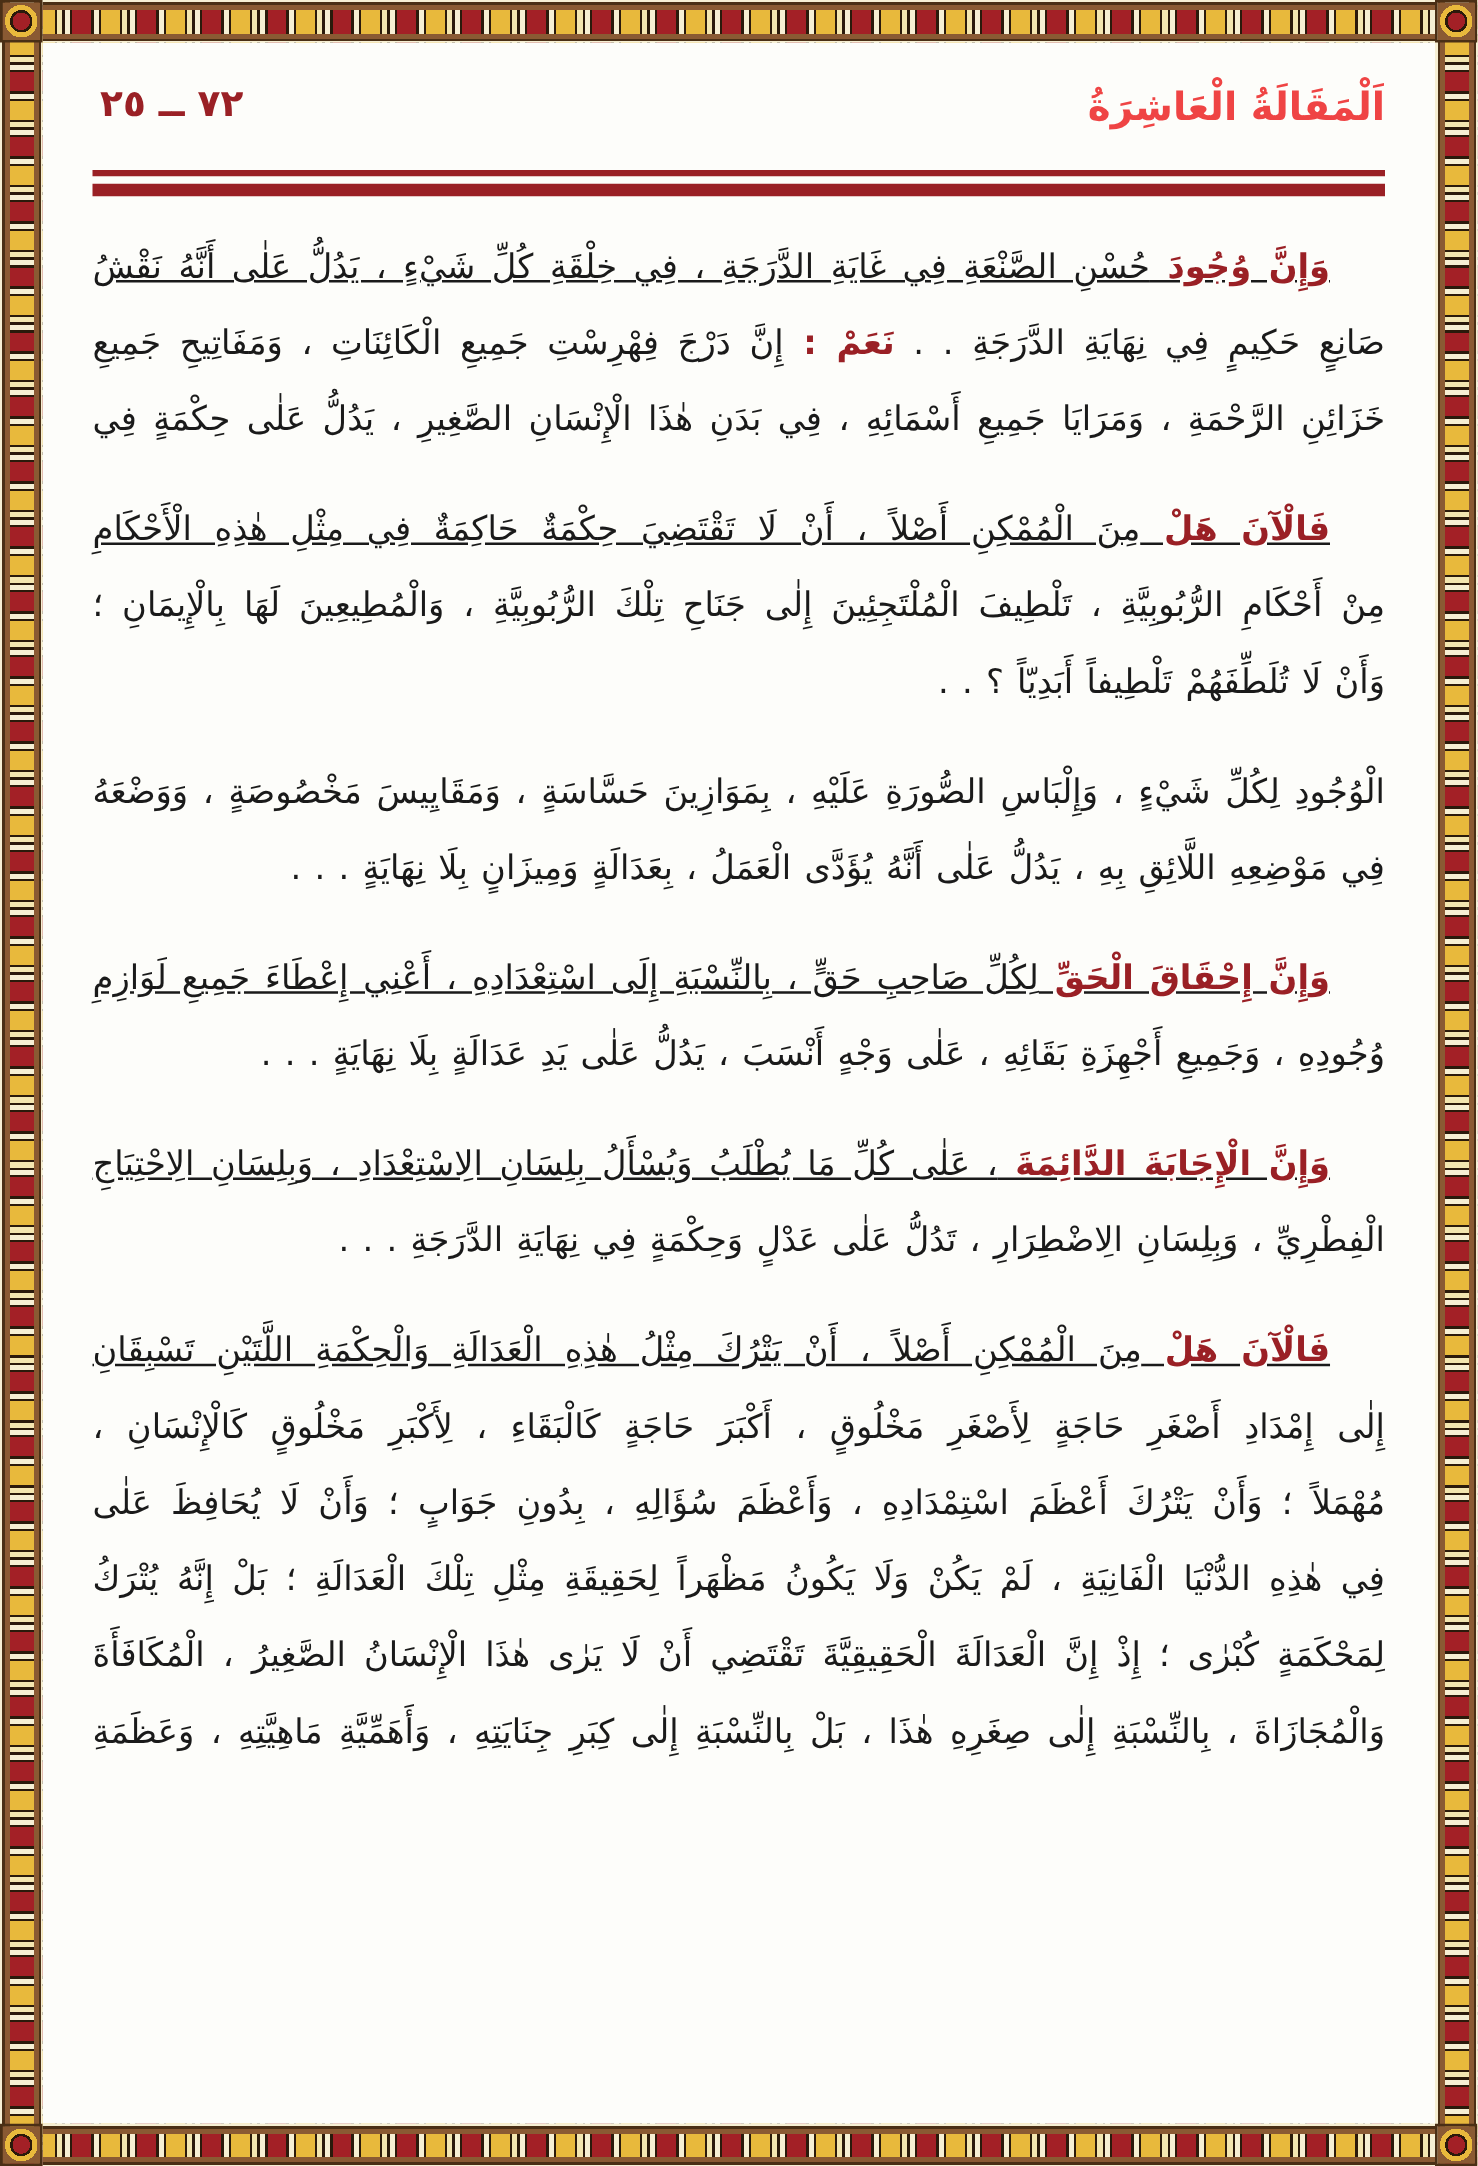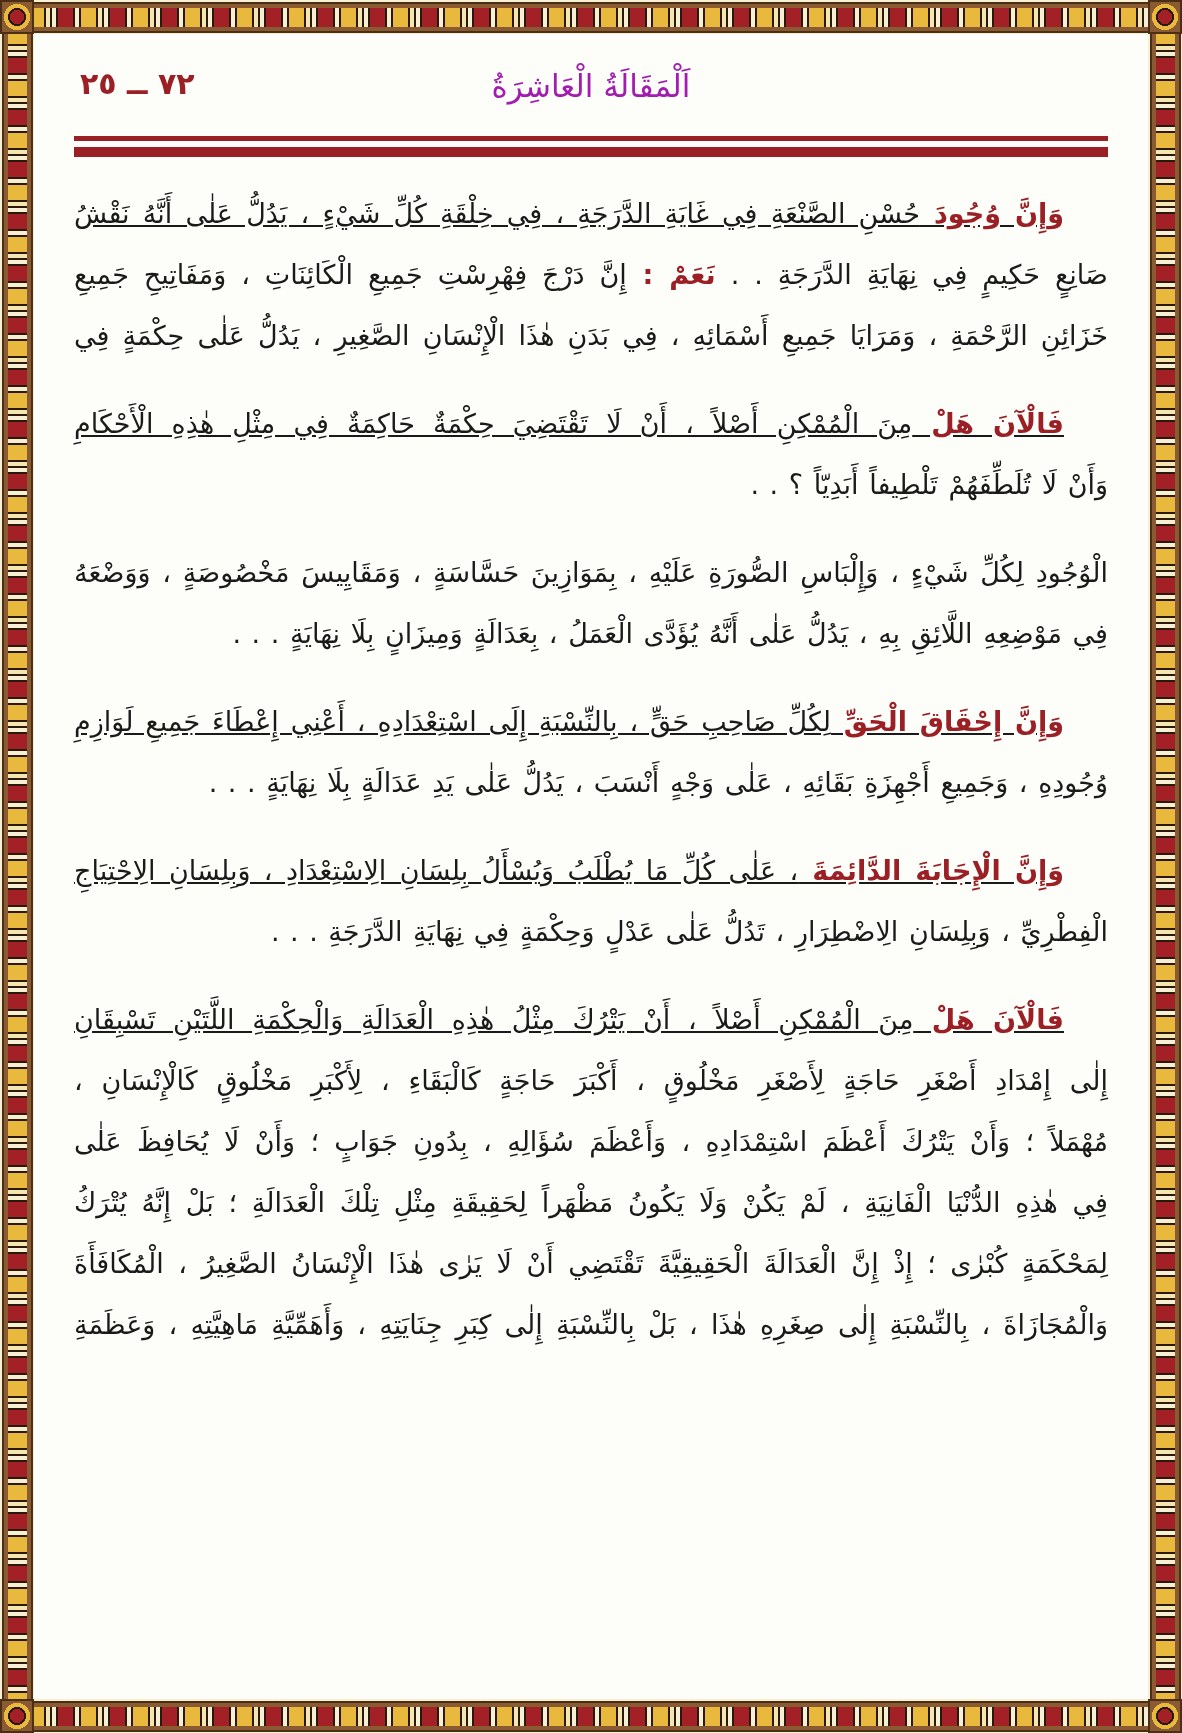--- a/index.html
+++ b/index.html
@@ -48,23 +48,23 @@
     position:absolute;z-index:1;
     top:34px;bottom:34px;left:34px;right:34px;
     padding:26px 40px 0 40px;
     box-sizing:border-box;
   }
   .header{
     position:relative;height:74px;
   }
   .page-title{
     position:absolute;left:0;right:0;top:8px;
-    text-align:center;
-    font-size:31px;font-weight:normal;
-    color:#a21caf;
+    text-align:right;
+    font-size:31px;font-weight:bold;
+    color:#ef4444;
     letter-spacing:1px;
   }
   .page-number{
     position:absolute;left:6px;top:6px;
     font-size:30px;font-weight:bold;
     color:#9a2025;
     direction:rtl;
     text-align:center;
   }
   .rule{margin:2px 0 0 0;}
@@ -120,20 +120,21 @@
     </div>
 
     <div class="body-text">
         <div class="para">
           <div class="line indent"><span class="red">وَإِنَّ وُجُودَ </span><span class="blk">حُسْنِ الصَّنْعَةِ فِي غَايَةِ الدَّرَجَةِ ، فِي خِلْقَةِ كُلِّ شَيْءٍ ، يَدُلُّ عَلٰى أَنَّهُ نَقْشُ</span></div>
           <div class="line"><span class="blk">صَانِعٍ حَكِيمٍ فِي نِهَايَةِ الدَّرَجَةِ . . </span><span class="red">نَعَمْ : </span><span class="blk">إِنَّ دَرْجَ فِهْرِسْتِ جَمِيعِ الْكَائِنَاتِ ، وَمَفَاتِيحِ جَمِيعِ</span></div>
           <div class="line"><span class="blk">خَزَائِنِ الرَّحْمَةِ ، وَمَرَايَا جَمِيعِ أَسْمَائِهِ ، فِي بَدَنِ هٰذَا الْإِنْسَانِ الصَّغِيرِ ، يَدُلُّ عَلٰى حِكْمَةٍ فِي</span></div>
         </div>
         <div class="para">
           <div class="line indent"><span class="red">فَالْآنَ هَلْ </span><span class="blk">مِنَ الْمُمْكِنِ أَصْلاً ، أَنْ لَا تَقْتَضِيَ حِكْمَةٌ حَاكِمَةٌ فِي مِثْلِ هٰذِهِ الْأَحْكَامِ</span></div>
+          <div class="line"><span class="blk">مِنْ أَحْكَامِ الرُّبُوبِيَّةِ ، تَلْطِيفَ الْمُلْتَجِئِينَ إِلٰى جَنَاحِ تِلْكَ الرُّبُوبِيَّةِ ، وَالْمُطِيعِينَ لَهَا بِالْإِيمَانِ ؛</span></div>
           <div class="line end"><span class="blk">وَأَنْ لَا تُلَطِّفَهُمْ تَلْطِيفاً أَبَدِيّاً ؟ . .</span></div>
         </div>
         <div class="para">
           <div class="line"><span class="blk">الْوُجُودِ لِكُلِّ شَيْءٍ ، وَإِلْبَاسِ الصُّورَةِ عَلَيْهِ ، بِمَوَازِينَ حَسَّاسَةٍ ، وَمَقَايِيسَ مَخْصُوصَةٍ ، وَوَضْعَهُ</span></div>
           <div class="line end"><span class="blk">فِي مَوْضِعِهِ اللَّائِقِ بِهِ ، يَدُلُّ عَلٰى أَنَّهُ يُؤَدَّى الْعَمَلُ ، بِعَدَالَةٍ وَمِيزَانٍ بِلَا نِهَايَةٍ . . .</span></div>
         </div>
         <div class="para">
           <div class="line indent"><span class="red">وَإِنَّ إِحْقَاقَ الْحَقِّ </span><span class="blk">لِكُلِّ صَاحِبِ حَقٍّ ، بِالنِّسْبَةِ إِلَى اسْتِعْدَادِهِ ، أَعْنِي إِعْطَاءَ جَمِيعِ لَوَازِمِ</span></div>
           <div class="line end"><span class="blk">وُجُودِهِ ، وَجَمِيعِ أَجْهِزَةِ بَقَائِهِ ، عَلٰى وَجْهٍ أَنْسَبَ ، يَدُلُّ عَلٰى يَدِ عَدَالَةٍ بِلَا نِهَايَةٍ . . .</span></div>
         </div>

